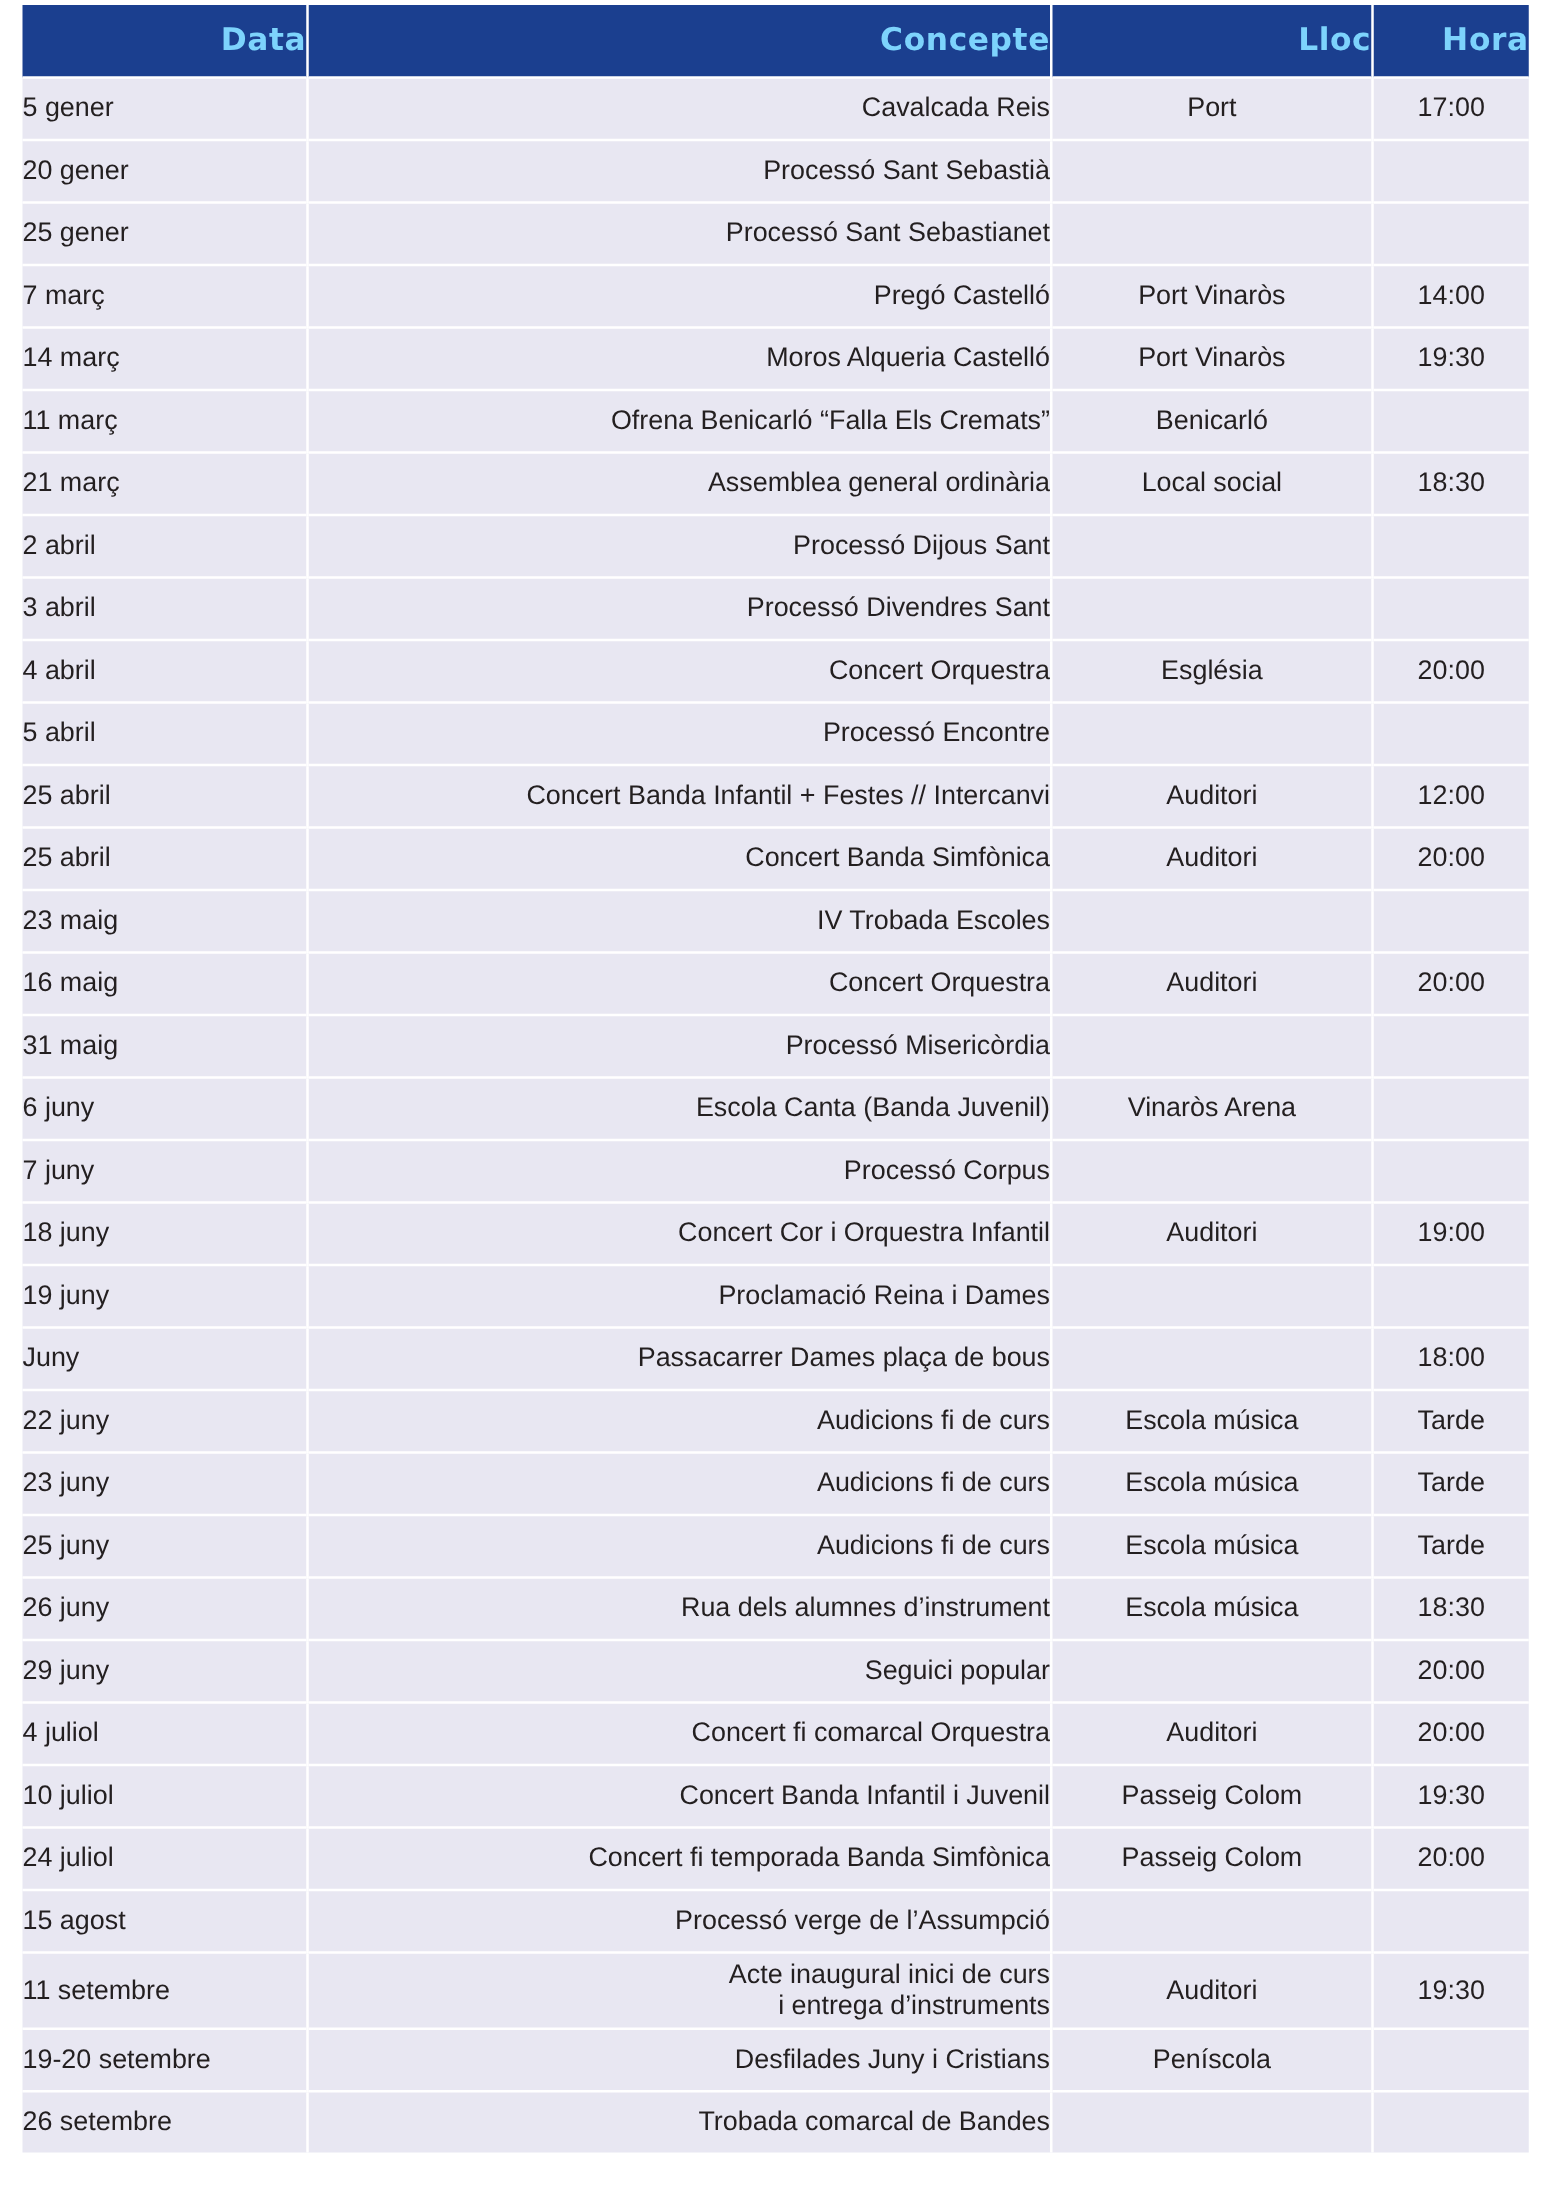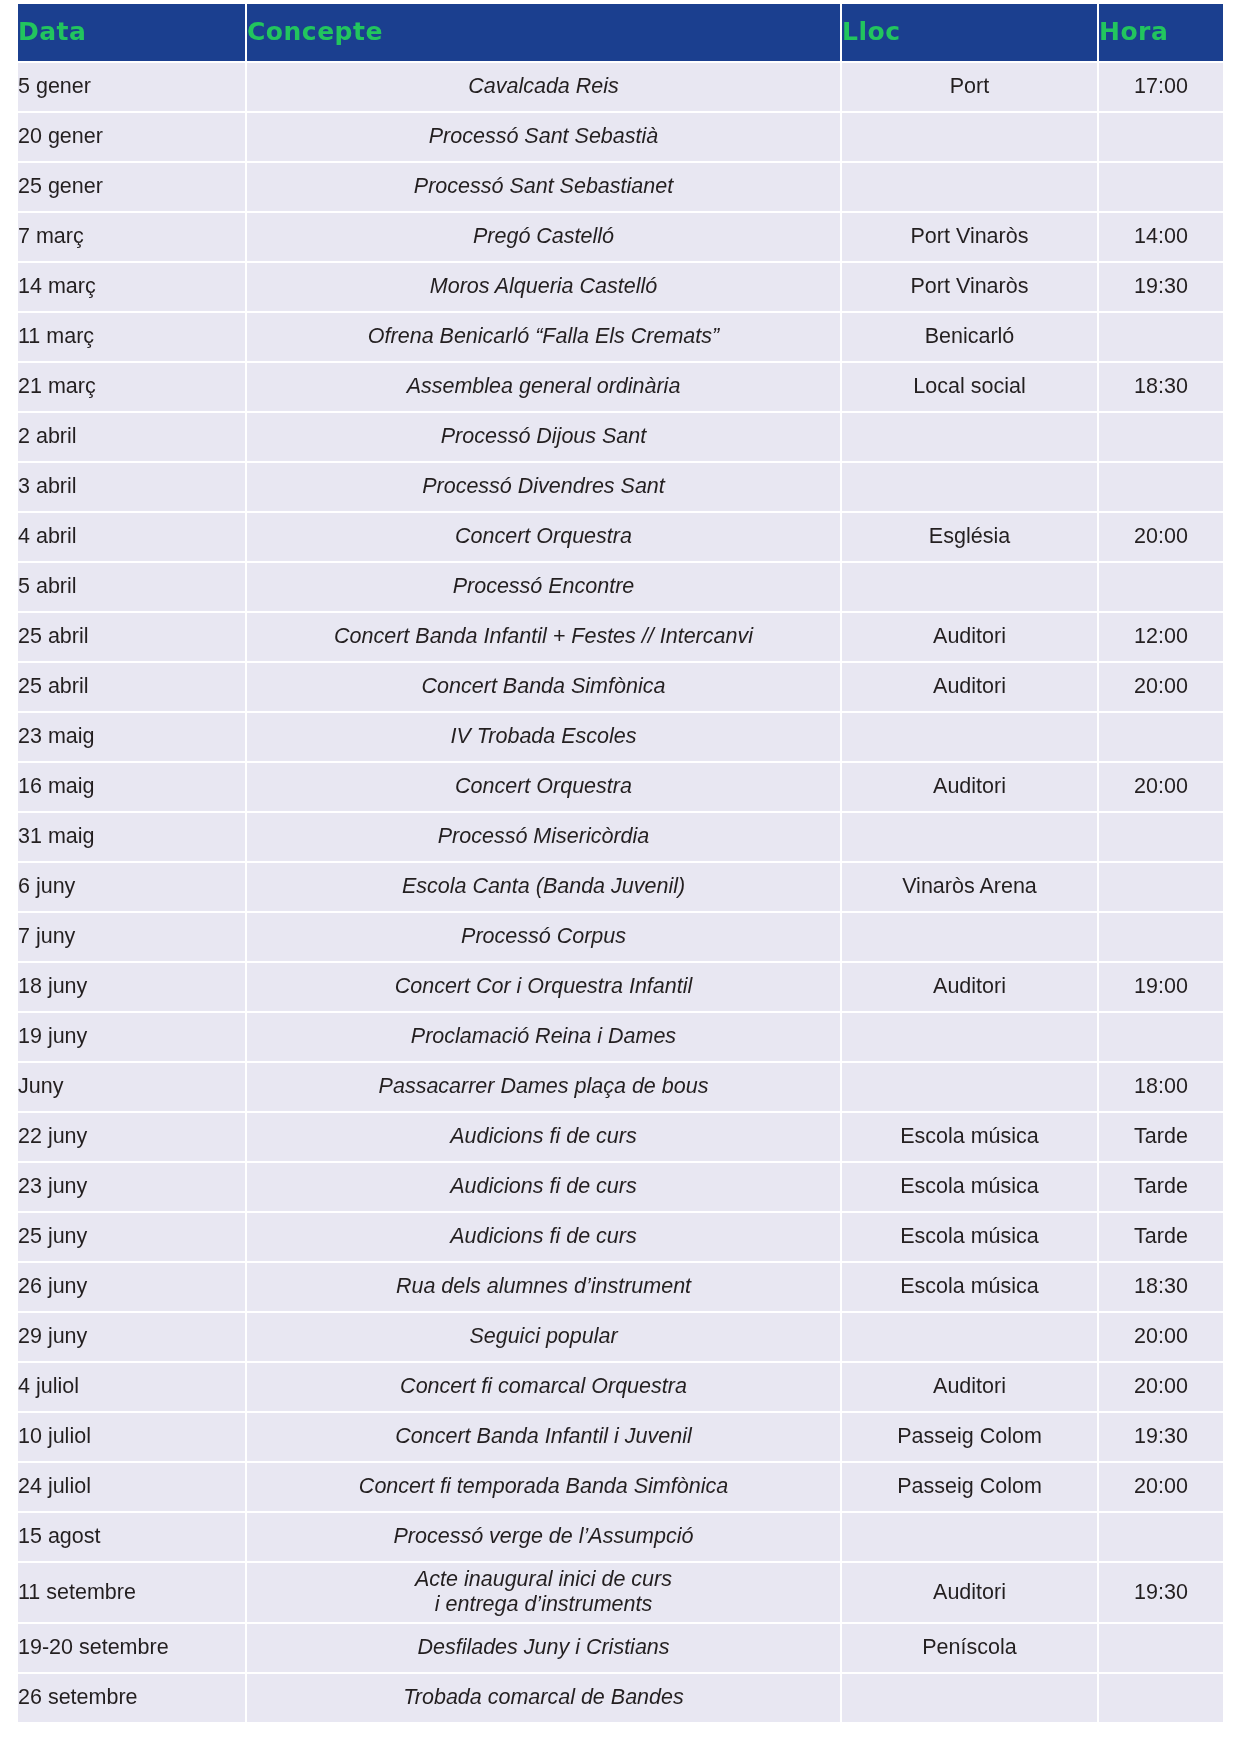--- a/index.html
+++ b/index.html
@@ -26,47 +26,47 @@
     table-layout: fixed;
     margin-top: 4px;
   }
   table.schedule col.c-data { width: 228px; }
   table.schedule col.c-concepte { width: 595px; }
   table.schedule col.c-lloc { width: 257px; }
   table.schedule col.c-hora { width: 125px; }
 
   table.schedule thead th {
     background: #1b3f8f;
-    color: #22c55e;
+    color: #7dd3fc;
     font-size: 25px;
     font-weight: bold;
     letter-spacing: 0.5px;
     padding: 13px 0 15px 0;
-    text-align: left;
+    text-align: right;
     border-right: 2px solid #ffffff;
     font-family: "DejaVu Sans", sans-serif;
   }
   table.schedule thead th:last-child { border-right: none; }
 
   table.schedule tbody td {
     background: #e8e7f2;
     font-size: 21.5px;
     color: #231f20;
     height: 40px;
     padding: 4px 0;
     border-top: 2px solid #ffffff;
     border-right: 2px solid #ffffff;
     vertical-align: middle;
     white-space: pre-line;
     line-height: 1.18;
   }
   table.schedule tbody td:last-child { border-right: none; }
 
   td.col-data { text-align: left; padding-right: 14px; }
-  td.col-concepte { text-align: center; padding-left: 14px; font-style: italic; }
+  td.col-concepte { text-align: right; padding-left: 14px; }
   td.col-lloc { text-align: center; }
   td.col-hora { text-align: center; }
 </style>
 </head>
 <body>
 
 <div class="page">
 
   <table class="schedule">
     <colgroup>

